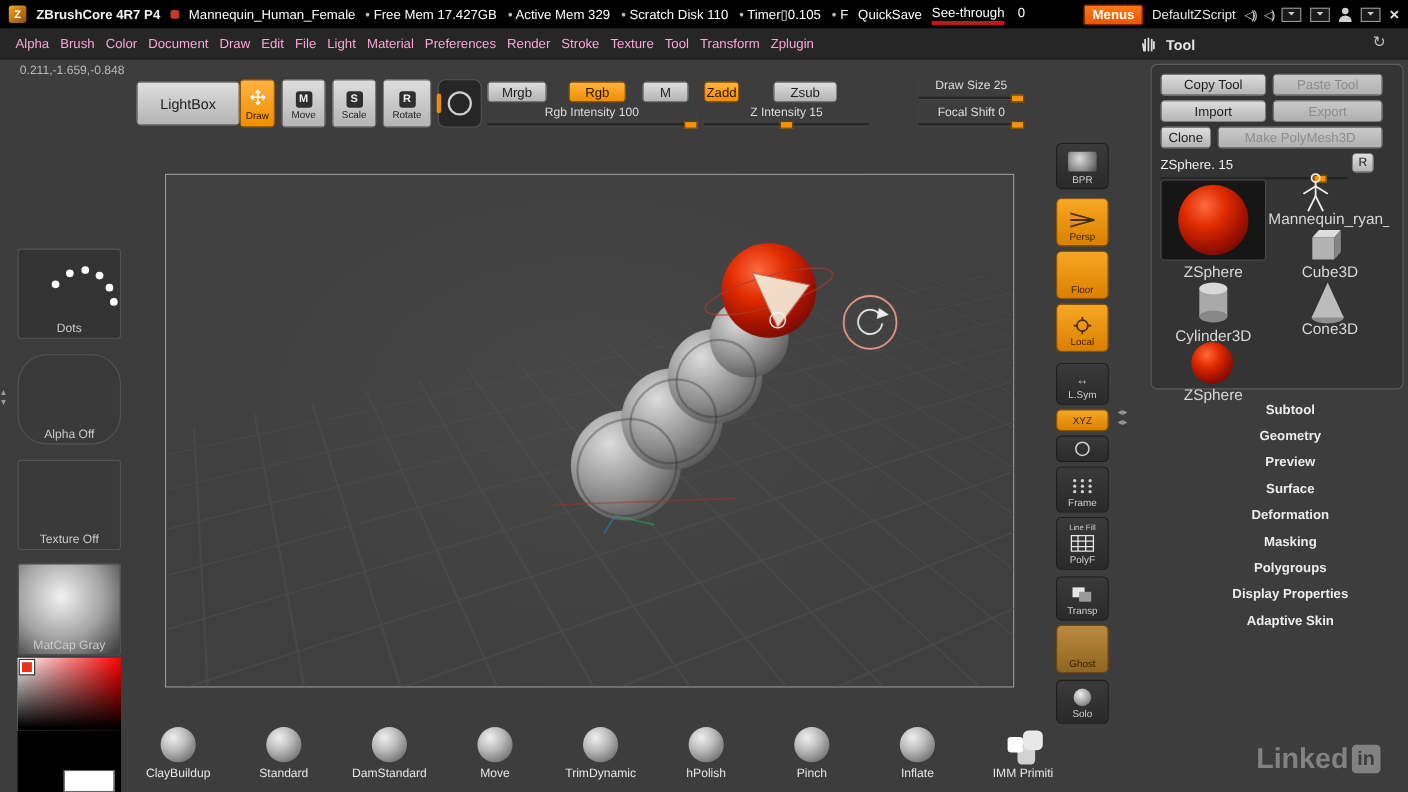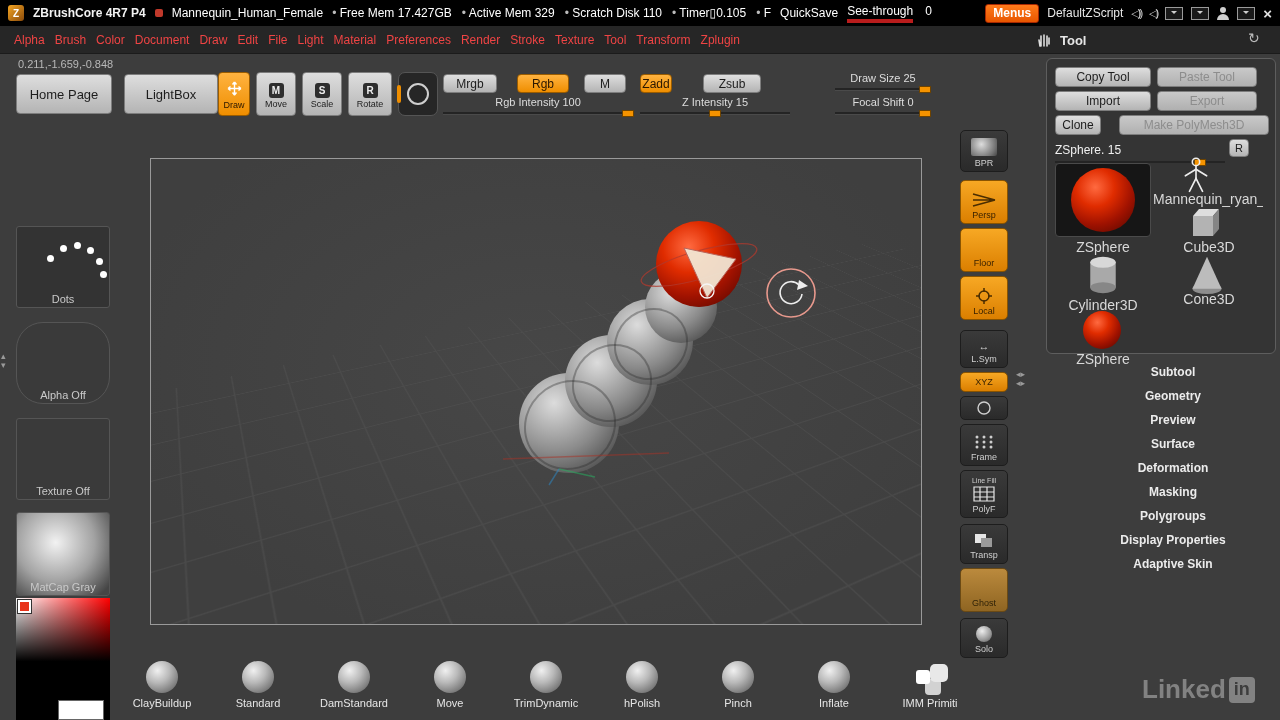--- a/index.html
+++ b/index.html
@@ -29,21 +29,21 @@
   .ti-box::after{content:"";position:absolute;left:5px;top:3px;border:3px solid transparent;border-top-color:#cfcfcf;}
   .ti-sound{font-size:11px;color:#cfcfcf;letter-spacing:-2px;}
   .ti-user{width:12px;height:13px;position:relative;}
   .ti-user::before{content:"";position:absolute;left:3px;top:0;width:6px;height:6px;border-radius:50%;background:#cfcfcf;}
   .ti-user::after{content:"";position:absolute;left:0;top:7px;width:12px;height:6px;border-radius:6px 6px 0 0;background:#cfcfcf;}
   .ti-close{font-size:15px;font-weight:bold;color:#e0e0e0;}
 
   
   .menubar{position:absolute;left:0;top:26px;width:1280px;height:28px;background:#262626;
            display:flex;align-items:center;gap:10px;padding:0 0 0 14px;border-bottom:1px solid #1b1b1b;}
-  .menu-item{font-size:12px;color:#ef4444;cursor:default;}
+  .menu-item{font-size:12px;color:#f9a8d4;cursor:default;}
   .tool-header{position:absolute;left:1036px;top:26px;height:28px;display:flex;align-items:center;gap:8px;}
   .hand-icon svg{display:block;}
   .tool-title{font-size:13px;font-weight:bold;color:#e6e6e6;}
   .refresh-icon{position:absolute;left:1248px;top:30px;color:#bbb;font-size:14px;}
 
   
   .coords{position:absolute;left:18px;top:58px;font-size:11px;color:#b8b8b8;}
   .btn{position:absolute;background:linear-gradient(#dedede,#b4b4b4);border:1px solid #7d7d7d;border-radius:4px;
        color:#1d1d1d;font-size:12px;display:flex;align-items:center;justify-content:center;cursor:default;}
   .btn.big{font-size:13px;}
@@ -196,21 +196,20 @@
       <svg width="16" height="16" viewBox="0 0 16 16">
           <path d="M4 14 L3 8 M5 14 L5 4 M8 14 L8 3 M11 14 L11 4 M13 12 L13 6" stroke="#ddd" stroke-width="1.6" fill="none" stroke-linecap="round"></path>
         </svg>
     </span>
     <span class="tool-title">Tool</span>
   </div>
   <span class="refresh-icon">↻</span>
 
   <div class="coords">0.211,-1.659,-0.848</div>
 
-  <div class="btn big" style="left:16px;top:74px;width:96px;height:40px;">Home Page</div>
   <div class="btn big" style="left:124px;top:74px;width:94px;height:40px;">LightBox</div>
 
   <div class="btn orange mode-btn" style="left:218px;top:72px;width:32px;height:44px;">
     <span>
       <svg width="15" height="15" viewBox="0 0 15 15">
           <path d="M7.5 1 v13 M1 7.5 h13 M7.5 1 l-2 2.5 M7.5 1 l2 2.5 M7.5 14 l-2 -2.5 M7.5 14 l2 -2.5 M1 7.5 l2.5 -2 M1 7.5 l2.5 2 M14 7.5 l-2.5 -2 M14 7.5 l-2.5 2" stroke="#fff" stroke-width="1.4" fill="none"></path>
         </svg>
     </span>
     <span class="mlabel">Draw</span>
   </div>
@@ -377,21 +376,21 @@
     <span class="rs-ball"></span>
     <span>Solo</span>
   </div>
 
   <div class="tool-panel">
     <div class="btn tp-btn" style="left:8px;top:8px;width:96px;">Copy Tool</div>
     <div class="btn tp-btn disabled" style="left:110px;top:8px;width:100px;">Paste Tool</div>
     <div class="btn tp-btn" style="left:8px;top:32px;width:96px;">Import</div>
     <div class="btn tp-btn disabled" style="left:110px;top:32px;width:100px;">Export</div>
     <div class="btn tp-btn" style="left:8px;top:56px;width:46px;">Clone</div>
-    <div class="btn tp-btn disabled" style="left:60px;top:56px;width:150px;margin-left:12px;">Make PolyMesh3D</div>
+    <div class="btn tp-btn disabled" style="left:60px;top:56px;width:150px;">Make PolyMesh3D</div>
 
     <div class="tp-slider">
       <span>ZSphere.</span>&nbsp;<span>15</span>
       <span class="zslider-handle" style="left:82%;"></span>
     </div>
     <div class="btn" style="position:absolute;left:182px;top:80px;width:20px;height:18px;font-size:11px;">R</div>
 
     <div class="tp-thumb" style="left:8px;top:104px;width:96px;height:74px;">
       <span class="ball red" style="width:64px;height:64px;"></span>
     </div>

